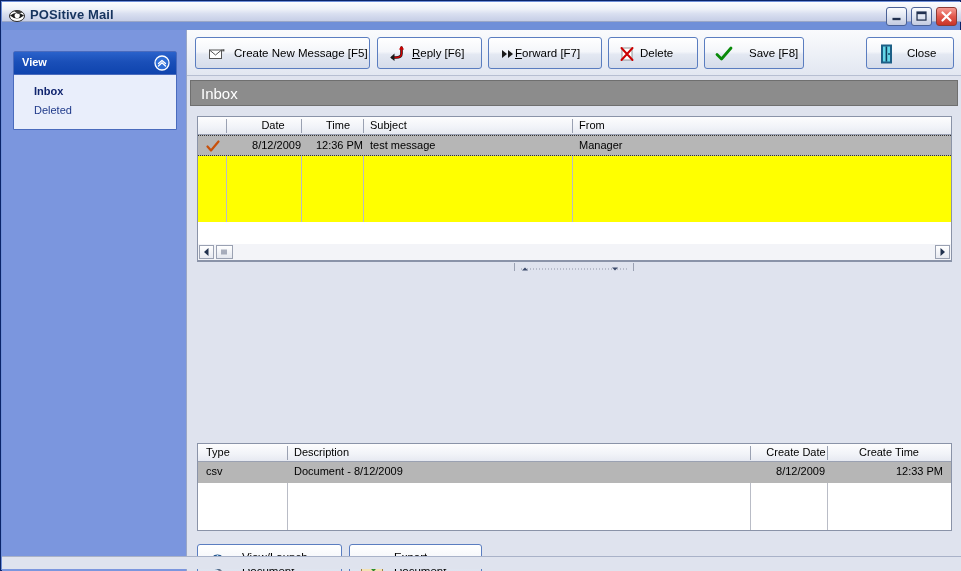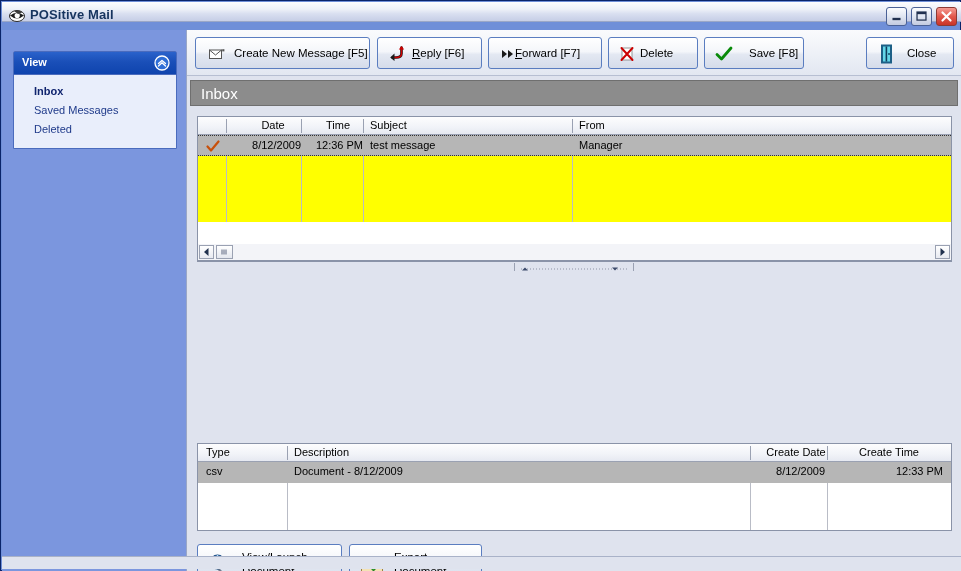--- a/index.html
+++ b/index.html
@@ -451,23 +451,20 @@
             <circle cx="8" cy="8" r="7" fill="#2f6ed6" stroke="#ffffff" stroke-width="1.3"></circle>
             <path d="M4.5 8.6 L8 5.4 L11.5 8.6 M4.5 11 L8 7.8 L11.5 11" fill="none" stroke="#ffffff" stroke-width="1.3" stroke-linecap="round" stroke-linejoin="round"></path>
           </svg>
         </span>
       </div>
       <div id="view-items">
         <div class="view-item active">
           <span>Inbox</span>
         </div>
         <div class="view-item">
-          <span>Saved Messages</span>
-        </div>
-        <div class="view-item">
           <span>Deleted</span>
         </div>
       </div>
     </div>
   </div>
 
   <div id="content">
 
     <div id="toolbar">
 

